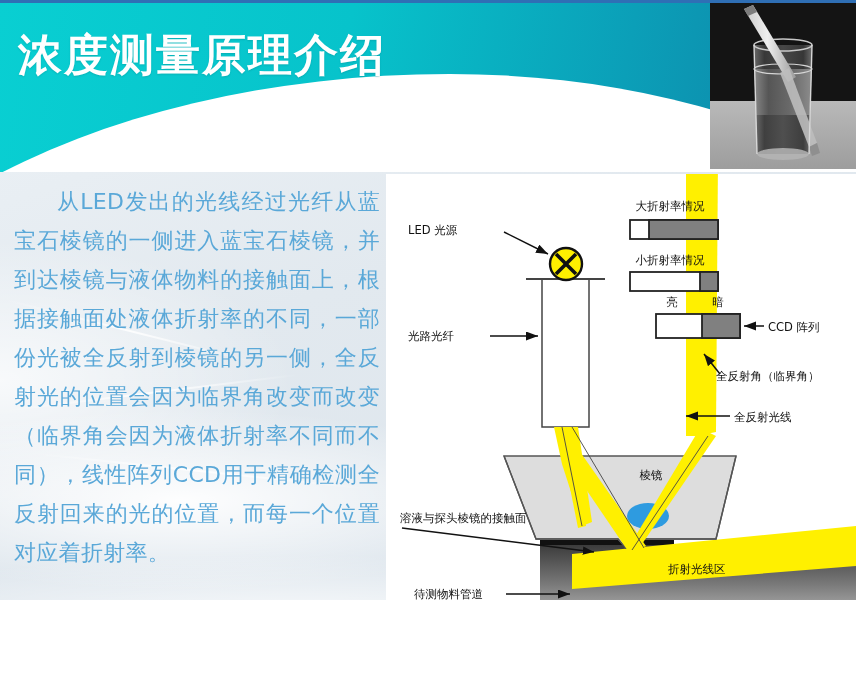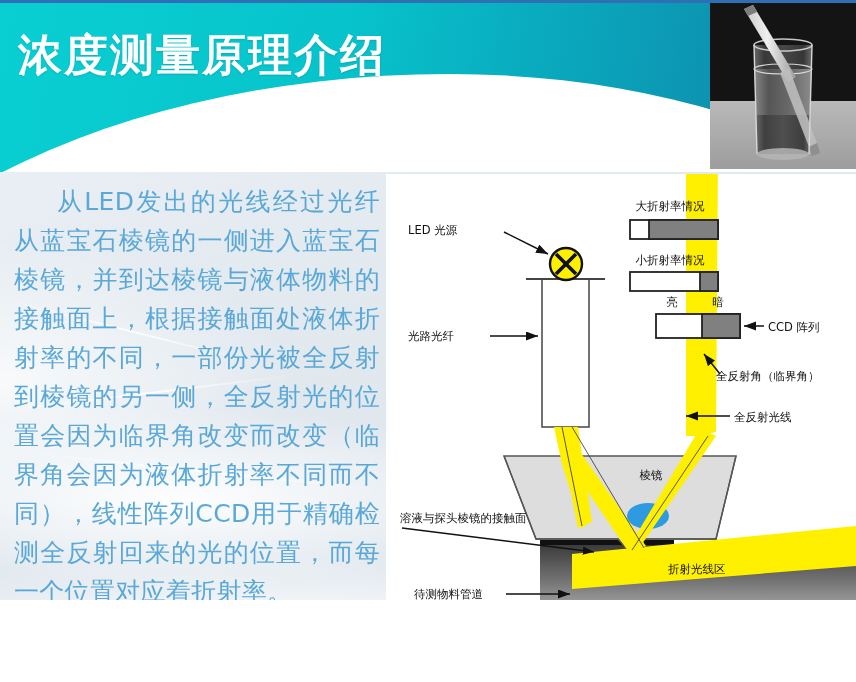--- a/index.html
+++ b/index.html
@@ -91,21 +91,21 @@
     background: #1d1d1d;
   }
   .photo svg { display:block; }
 
   
   .body-text {
     position: absolute;
     left: 14px;
     top: 182px;
     width: 366px;
-    font-size: 25px;
+    font-size: 22px;
     line-height: 39px;
     color: #5aa8d8;
     text-indent: 43px;
     letter-spacing: 0.3px;
     font-family: "DejaVu Sans", "Liberation Sans", sans-serif;
     text-align: justify;
   }
 
   
   .diagram-panel {

